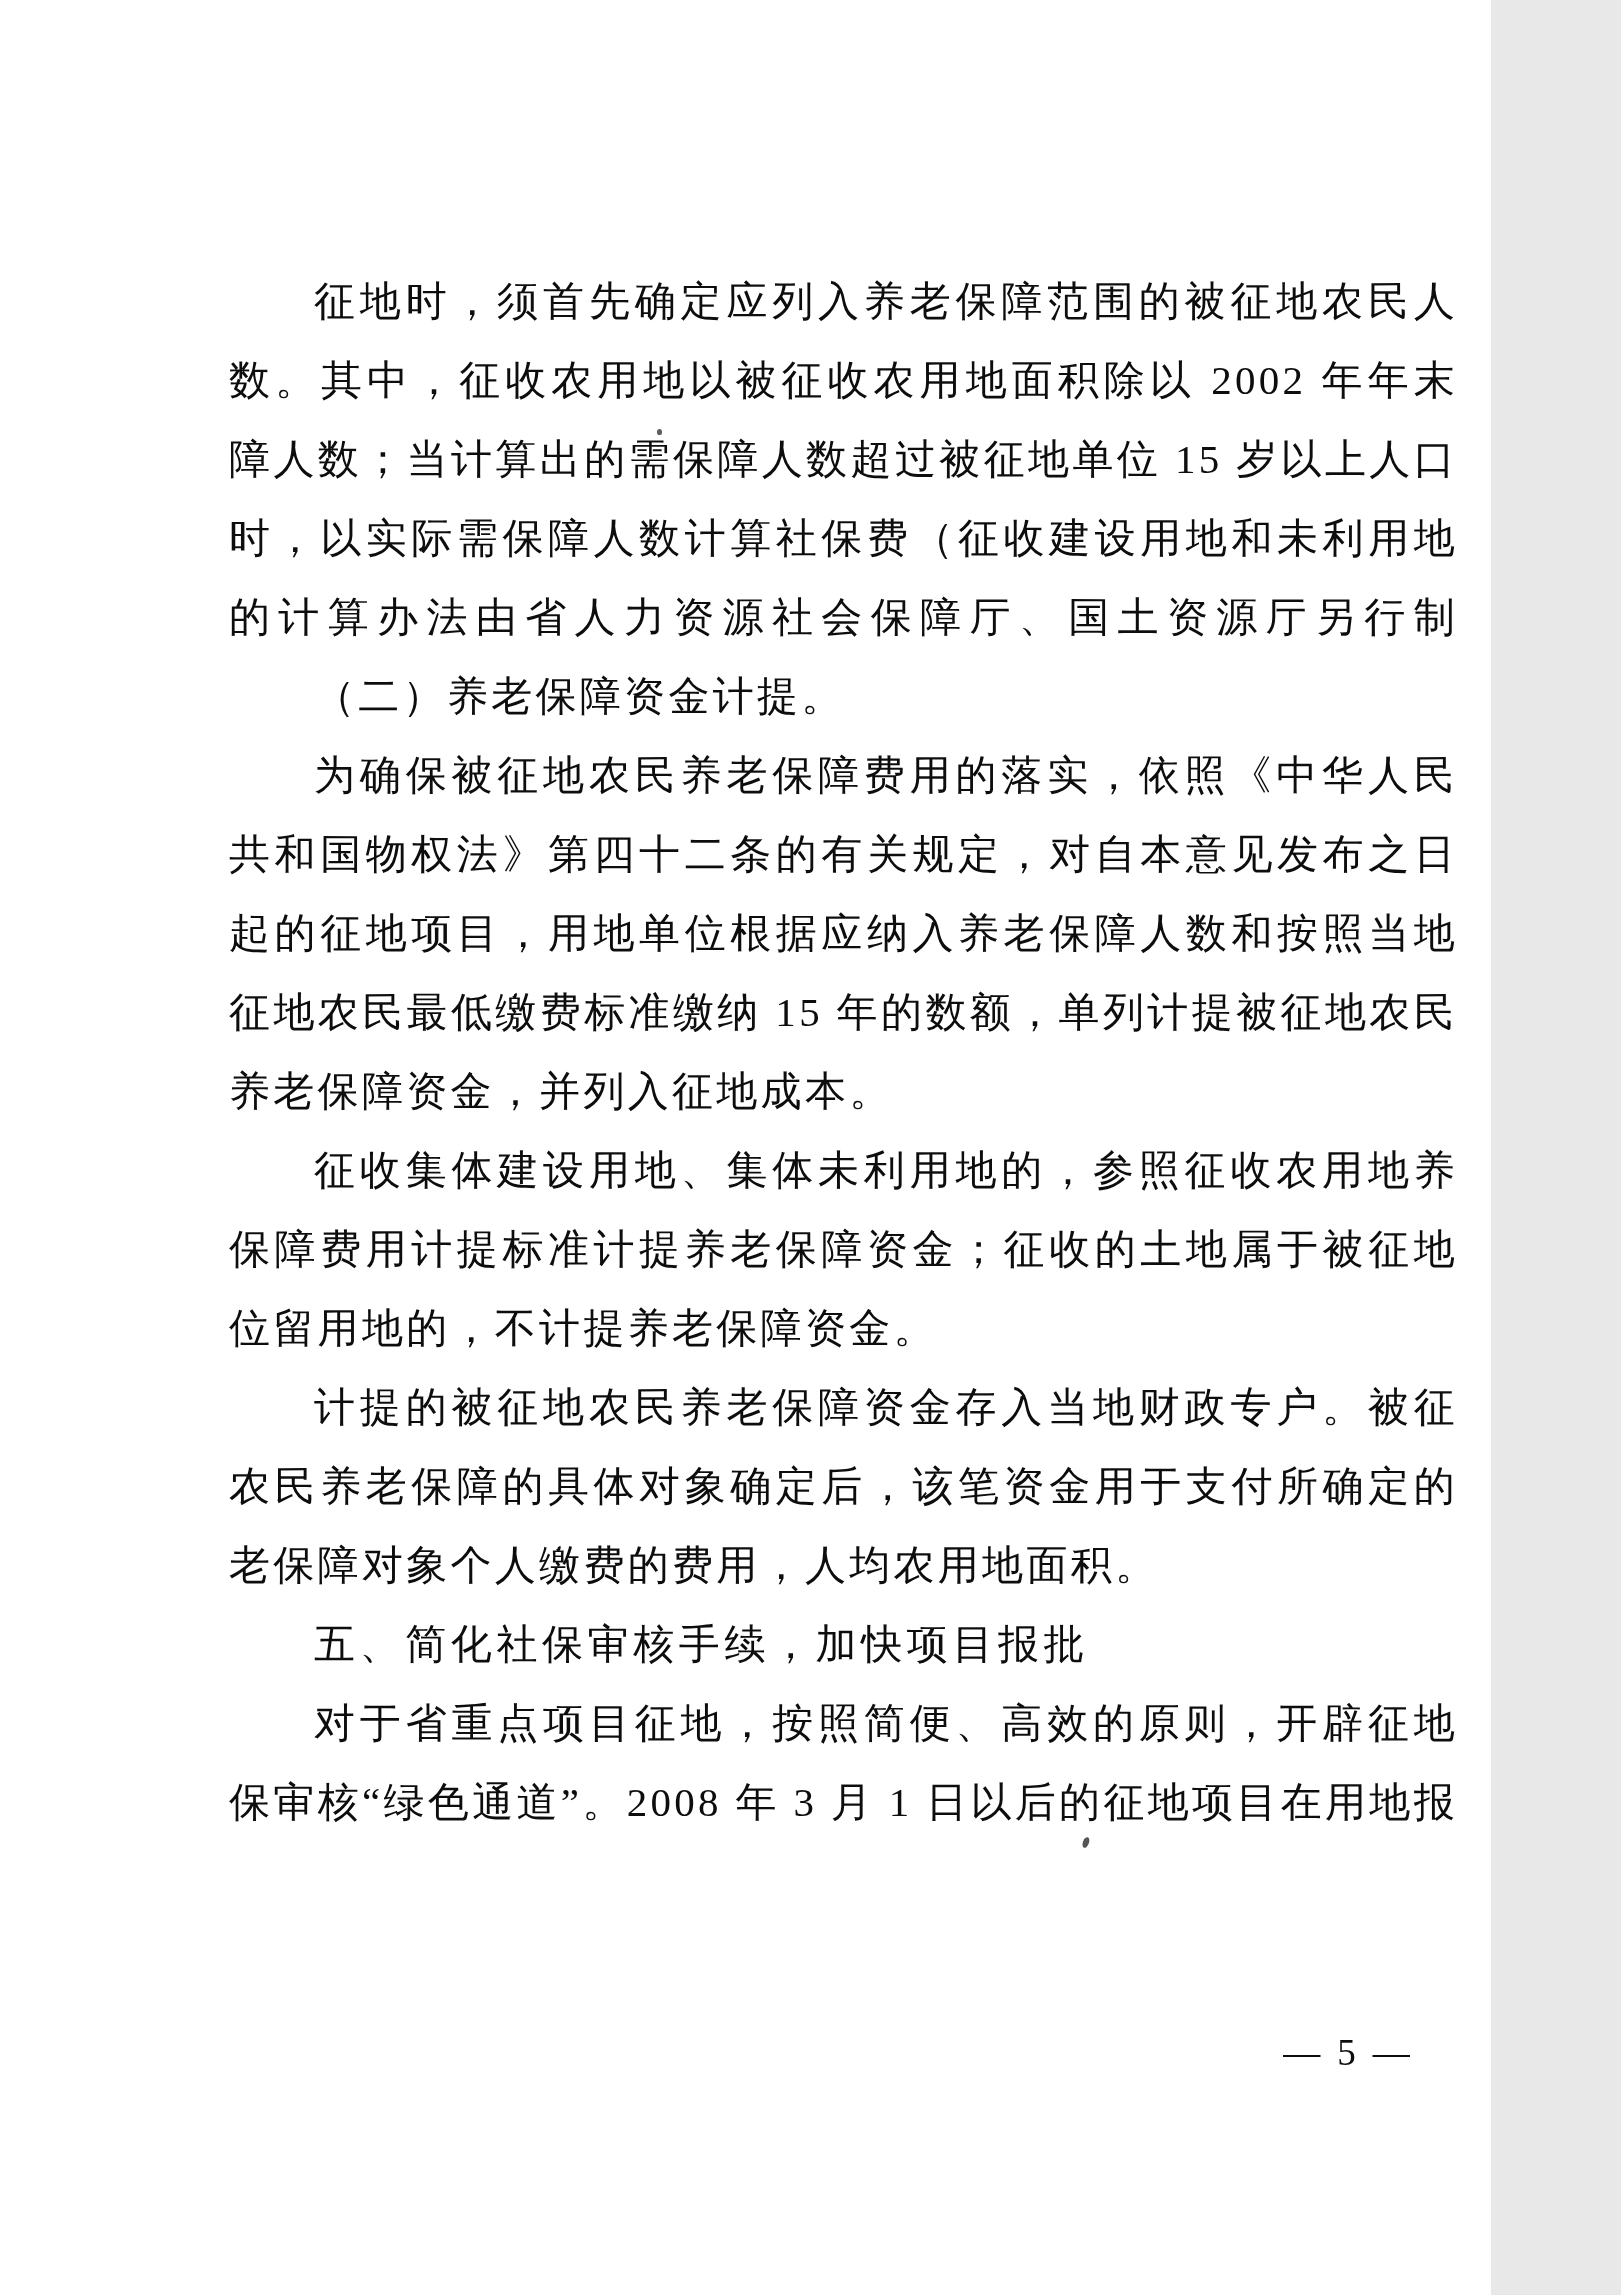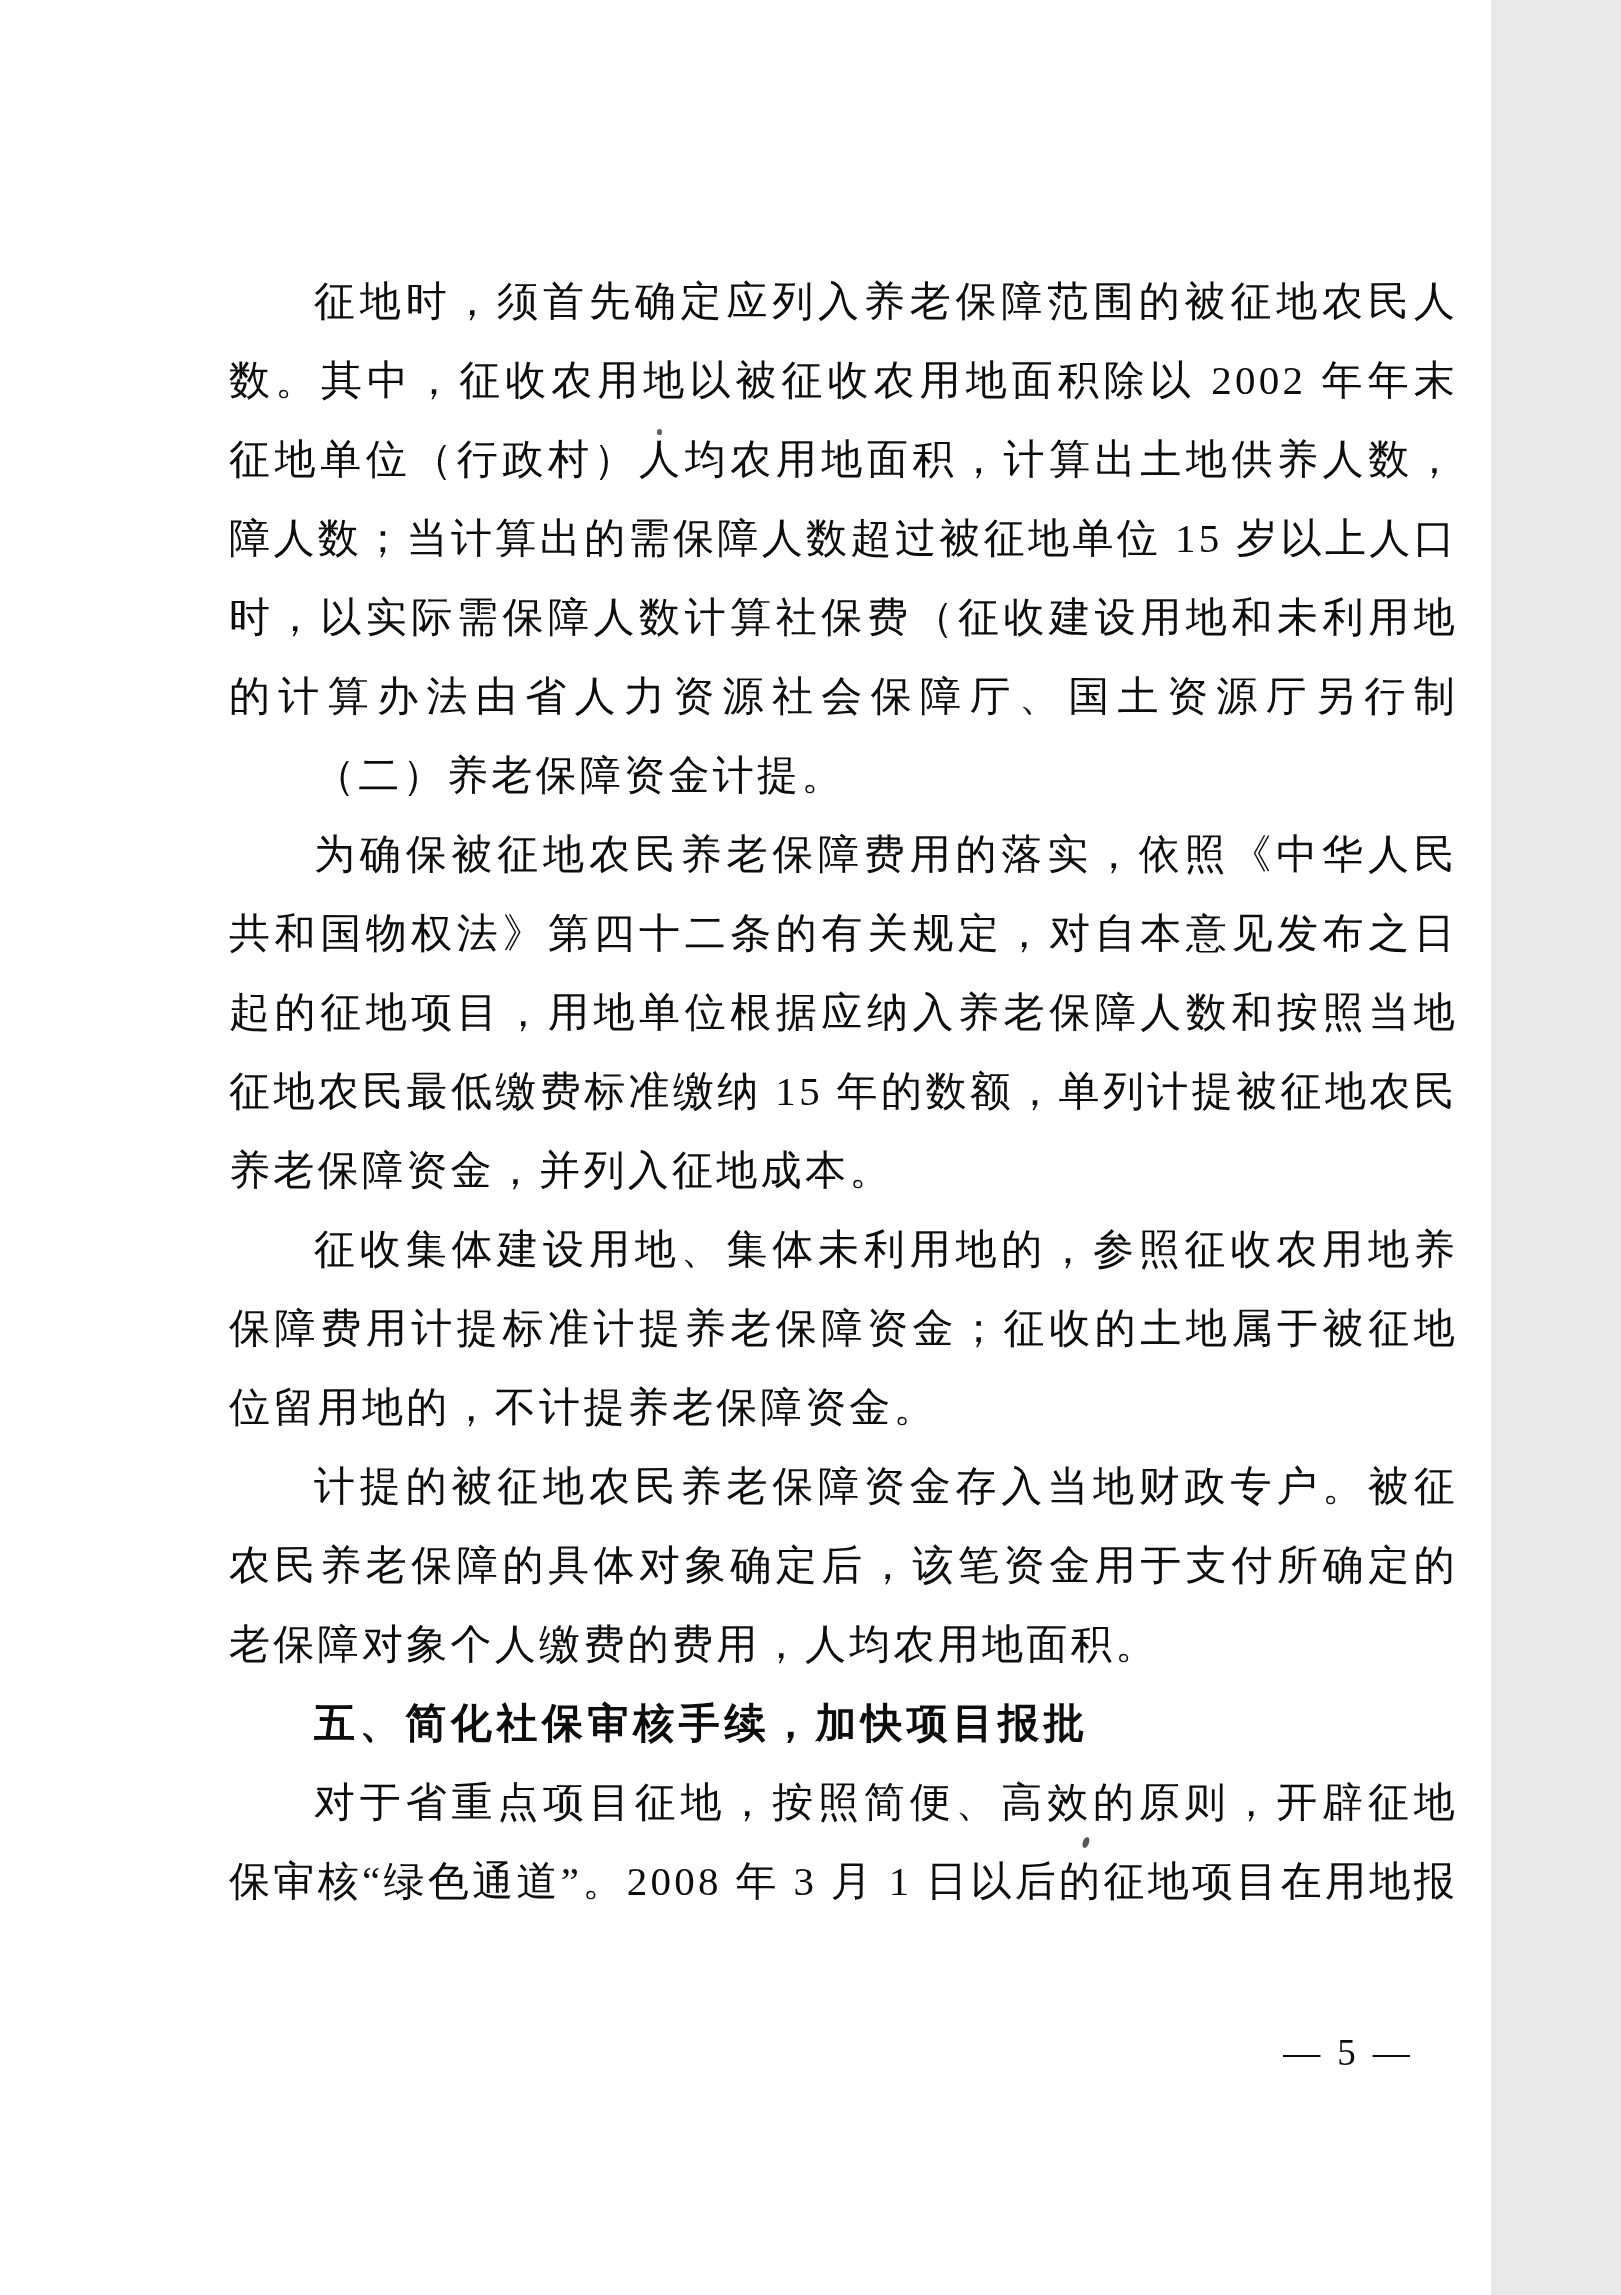--- a/index.html
+++ b/index.html
@@ -33,21 +33,21 @@
   }
   .line.short {
     text-align: center;
     text-align-last: left;
   }
   .line.indent {
     text-indent: 85px;
   }
   .line.heading {
     font-family: "DejaVu Sans", "Liberation Sans", sans-serif;
-    font-weight: bold;
+    font-weight: normal;
     letter-spacing: 4.6px;
   }
   .page-number {
     position: absolute;
     left: 1237px;
     top: 2023px;
     width: 223px;
     font-size: 37px;
     line-height: 59px;
     letter-spacing: 3.9px;
@@ -65,21 +65,20 @@
 </style>
 </head>
 <body>
 
 <div class="page">
 
   <div class="text-block">
 
   <div class="line indent">征地时，须首先确定应列入养老保障范围的被征地农民人</div>
       <div class="line">数。其中，征收农用地以被征收农用地面积除以 2002 年年末被</div>
-      <div class="line">征地单位（行政村）人均农用地面积，计算出土地供养人数，</div>
       <div class="line">障人数；当计算出的需保障人数超过被征地单位 15 岁以上人口</div>
       <div class="line">时，以实际需保障人数计算社保费（征收建设用地和未利用地</div>
       <div class="line">的计算办法由省人力资源社会保障厅、国土资源厅另行制订）。</div>
       <div class="line indent short">（二）养老保障资金计提。</div>
       <div class="line indent">为确保被征地农民养老保障费用的落实，依照《中华人民</div>
       <div class="line">共和国物权法》第四十二条的有关规定，对自本意见发布之日</div>
       <div class="line">起的征地项目，用地单位根据应纳入养老保障人数和按照当地被</div>
       <div class="line">征地农民最低缴费标准缴纳 15 年的数额，单列计提被征地农民</div>
       <div class="line short">养老保障资金，并列入征地成本。</div>
       <div class="line indent">征收集体建设用地、集体未利用地的，参照征收农用地养老</div>

